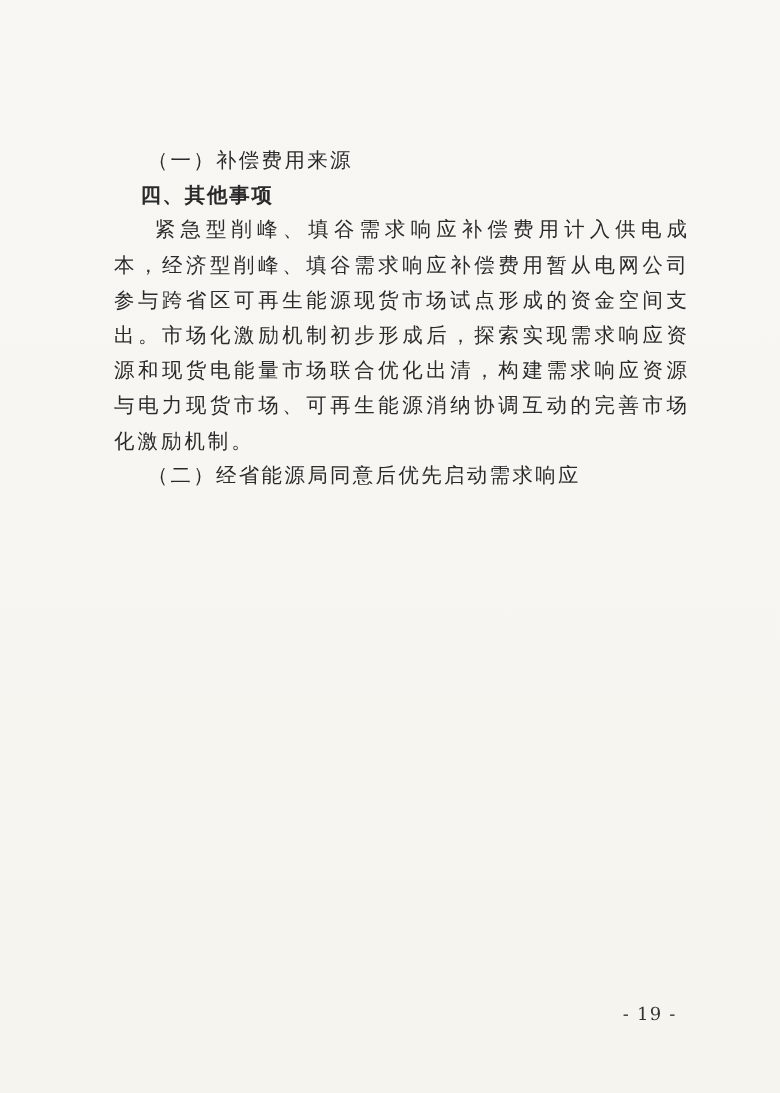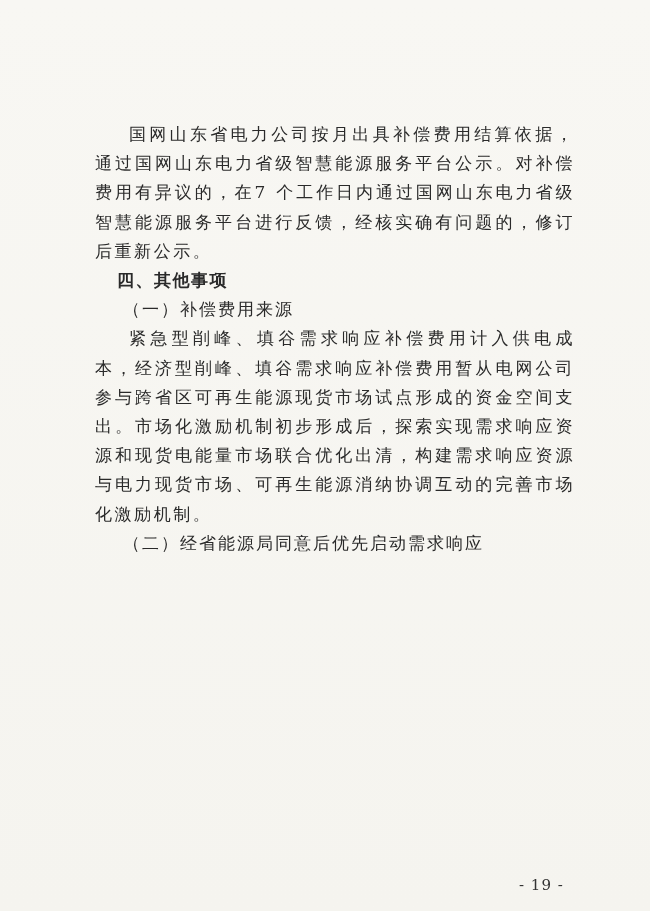--- a/index.html
+++ b/index.html
@@ -34,38 +34,35 @@
     text-align: justify;
   }
   .h-num { padding-left: 34px; }
   .h-bold {
     padding-left: 22px; font-weight: bold;
     font-family: "DejaVu Sans", "Liberation Sans", sans-serif;
     letter-spacing: 1.5px;
   }
   .h-sub { padding-left: 28px; letter-spacing: 2px; }
   .page-number {
-    position: absolute; left: 519px; top: 876px;
+    position: absolute; left: 519px; top: 836px;
     font-size: 15px; letter-spacing: 1px; color: #333;
   }
 </style>
 </head>
 <body>
 
 <div class="page">
   <div class="content">
 
 
-    <div class="para">
-      <p>国网山东省电力公司按月出具补偿费用结算依据，通过国网山东电力省级智慧能源服务平台公示。对补偿费用有异议的，在7 个工作日内通过国网山东电力省级智慧能源服务平台进行反馈，经核实确有问题的，修订后重新公示。</p>
-    </div>
+
+    <div class="line h-sub">（一）补偿费用来源</div>
 
     <div class="line h-bold">四、其他事项</div>
-
-    <div class="line h-sub">（一）补偿费用来源</div>
 
     <div class="para">
       <p>紧急型削峰、填谷需求响应补偿费用计入供电成本，经济型削峰、填谷需求响应补偿费用暂从电网公司参与跨省区可再生能源现货市场试点形成的资金空间支出。市场化激励机制初步形成后，探索实现需求响应资源和现货电能量市场联合优化出清，构建需求响应资源与电力现货市场、可再生能源消纳协调互动的完善市场化激励机制。</p>
     </div>
 
     <div class="line h-sub">（二）经省能源局同意后优先启动需求响应</div>
 
 
 
 

